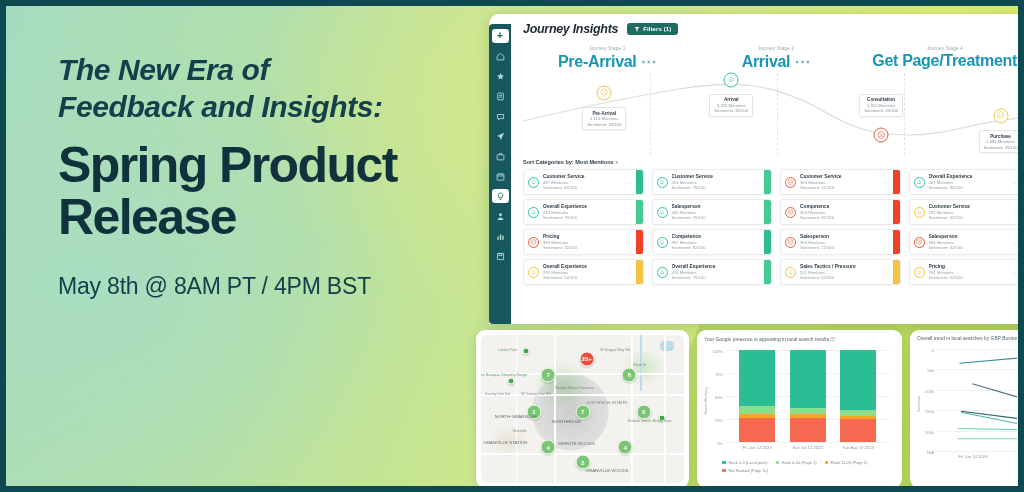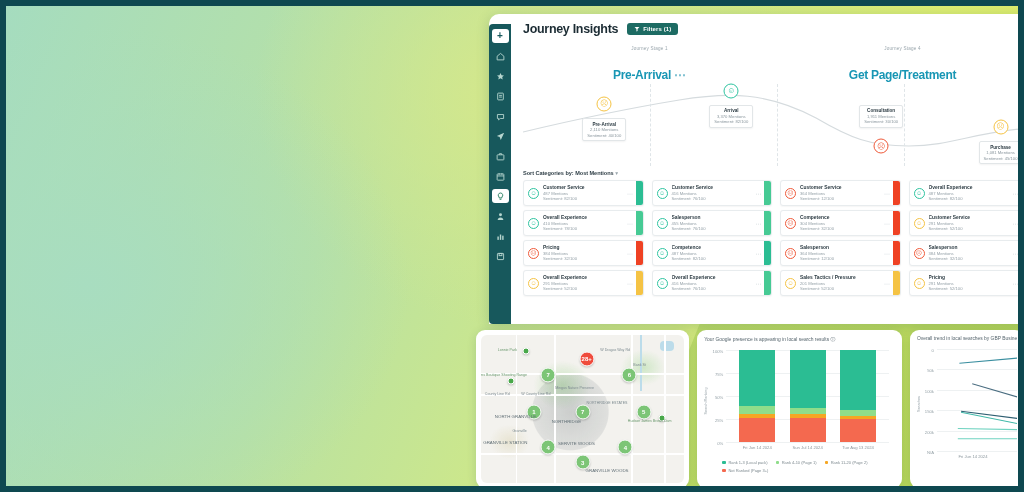--- a/index.html
+++ b/index.html
@@ -122,43 +122,43 @@
   .app-body {
     position: absolute;
     left: 22px; top: 0; right: 0; bottom: 0;
     background: #fff;
     padding: 8px 0 0 12px;
   }
   .jh-head {
     display: flex; align-items: center; gap: 9px;
   }
   .jh-title {
-    font-size: 12.5px; font-weight: 700; color: #1b2b33; letter-spacing: -.3px;
+    font-size: 12.5px; font-weight: 700; color: #1b2b33; letter-spacing: -.3px; font-style: italic;
   }
   .filters-btn {
     display: inline-flex; align-items: center; gap: 3px;
     background: #1d6b63; color: #fff;
     font-size: 6px; font-weight: 700;
     padding: 3px 7px; border-radius: 3px;
     letter-spacing: .1px;
   }
   .filters-btn svg { width: 6px; height: 6px; }
 
   
   .stages {
     position: relative;
     display: flex;
     margin-top: 10px;
     padding-right: 2px;
   }
   .stage { flex: 1 1 0; text-align: center; }
   .stage-sub { font-size: 4.6px; color: #9aa6ad; letter-spacing: .2px; }
   .stage-name {
-    margin-top: 17px;
-    font-size: 12px; font-weight: 700; color: #1896b4; letter-spacing: -.3px;
+    margin-top: 1px;
+    font-size: 16px; font-weight: 700; color: #1896b4; letter-spacing: -.3px;
     white-space: nowrap;
   }
   .stage-name .dots { color: #6fb9cc; font-weight: 700; letter-spacing: 0; }
 
   
   .curve-wrap {
     position: relative;
     height: 82px;
     margin-top: 2px;
   }
@@ -339,20 +339,31 @@
 </style>
 </head>
 <body>
 
 <div id="root">
 
   <div class="bg-gradient">
     <div class="bg-wedge"></div>
   </div>
 
+  <div class="hero">
+    <div class="hero-eyebrow">
+      <div>The New Era of</div>
+      <div>Feedback and Insights:</div>
+    </div>
+    <div class="hero-title">
+      <div>Spring Product</div>
+      <div>Release</div>
+    </div>
+    <div class="hero-date">May 8th @ 8AM PT / 4PM BST</div>
+  </div>
 
   <div class="app-window">
     <div class="app-chrome">
 
       <div class="rail">
         <div class="rail-btn primary">+</div>
         <div class="rail-btn">
           <svg viewBox="0 0 16 16" fill="none" stroke="currentColor" stroke-width="1.6">
               <path d="M2 7.5 8 2.5l6 5V14H2z"></path>
             </svg>
@@ -427,20 +438,27 @@
               </svg>
             <span>Filters (1)</span>
           </div>
         </div>
 
         <div class="stages">
           <div class="stage">
             <div class="stage-sub">Journey Stage 1</div>
             <div class="stage-name">
               <span>Pre-Arrival</span>
+              <span class="dots">⋯</span>
+            </div>
+          </div>
+          <div class="stage">
+            <div class="stage-sub">Journey Stage 2</div>
+            <div class="stage-name">
+              <span>Arrival</span>
               <span class="dots">⋯</span>
             </div>
           </div>
           <div class="stage">
             <div class="stage-sub">Journey Stage 4</div>
             <div class="stage-name">
               <span>Get Page/Treatment</span>
             </div>
           </div>
         </div>

